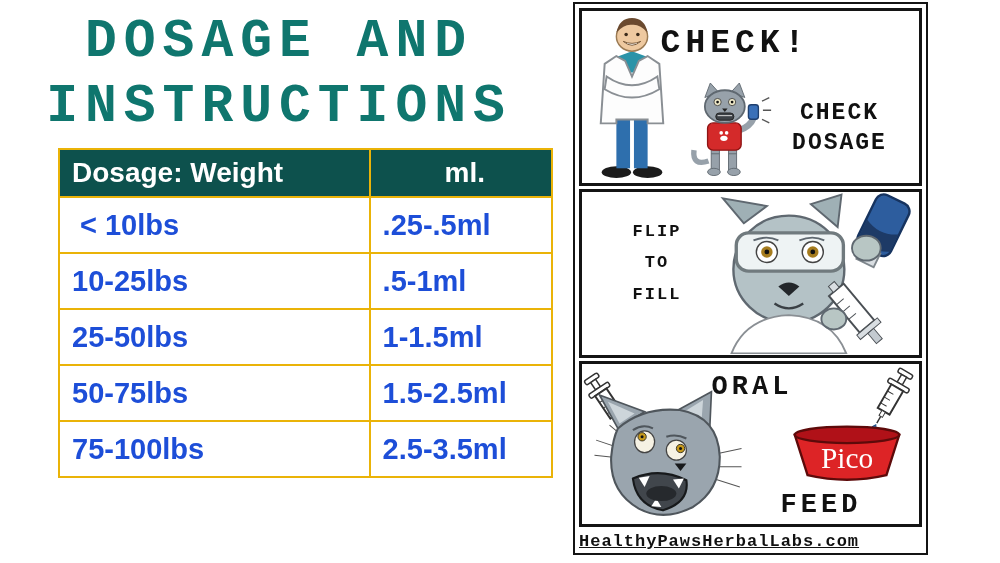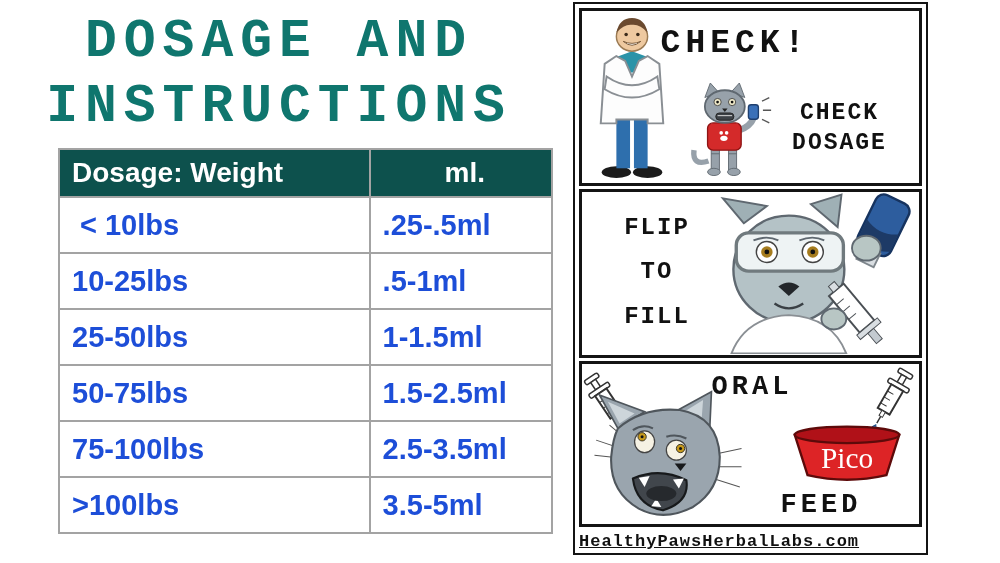--- a/index.html
+++ b/index.html
@@ -7,21 +7,21 @@
           font-family:"Liberation Sans",sans-serif;}
 
   
   .main-title{position:absolute;left:0;top:10px;width:558px;text-align:center;
     font-family:"Liberation Mono","DejaVu Sans Mono",monospace;font-weight:bold;
     font-size:53px;letter-spacing:7px;line-height:1.22;color:#0f766e;}
 
   
   .dose-table{position:absolute;left:58px;top:148px;width:495px;border-collapse:collapse;
     table-layout:fixed;}
-  .dose-table th,.dose-table td{border:2px solid #a3a3a3;padding:0 0 0 12px;text-align:left;
+  .dose-table th,.dose-table td{border:2px solid #eab308;padding:0 0 0 12px;text-align:left;
     font-weight:bold;overflow:hidden;white-space:nowrap;}
   .dose-table th{background:#0d514d;color:#ffffff;font-size:28px;height:46px;}
   .dose-table th.ml-col{text-align:center;padding-left:8px;}
   .dose-table td{color:#1d4ed8;font-size:29px;height:54px;background:#fff;}
   .col-weight{width:63%;}
   .col-ml{width:37%;}
 
   
   .panel{position:absolute;left:573px;top:2px;width:355px;height:553px;box-sizing:border-box;
     border:2px solid #141414;background:#fff;padding:4px;}
@@ -32,22 +32,22 @@
   .step3{height:166px;}
   .typ{font-family:"Liberation Mono","DejaVu Sans Mono",monospace;font-weight:bold;color:#111;}
 
   .shake-title{position:absolute;left:78px;top:14px;width:150px;text-align:center;
     font-size:33px;letter-spacing:5px;}
   .check-note{position:absolute;left:190px;top:88px;width:135px;text-align:center;
     font-size:23px;letter-spacing:2px;line-height:1.3;}
   .vet-svg{position:absolute;left:6px;top:5px;}
   .shakecat-svg{position:absolute;left:100px;top:72px;}
 
-  .flip-note{position:absolute;left:20px;top:14px;width:110px;text-align:center;
-    font-size:24px;letter-spacing:2px;line-height:1.85;}
+  .flip-note{position:absolute;left:20px;top:24px;width:110px;text-align:center;
+    font-size:17px;letter-spacing:2px;line-height:1.85;}
   .dog-svg{position:absolute;left:116px;top:0px;}
 
   .oral-title{position:absolute;left:110px;top:8px;width:120px;text-align:center;
     font-size:27px;letter-spacing:4px;}
   .feed-title{position:absolute;right:38px;top:126px;width:120px;text-align:center;
     font-size:27px;letter-spacing:4px;}
   .syr-left{position:absolute;left:8px;top:4px;transform:rotate(-34deg);}
   .syr-right{position:absolute;right:10px;top:0px;transform:rotate(30deg);}
   .screamcat-svg{position:absolute;left:2px;top:26px;}
   .bowl-svg{position:absolute;right:12px;top:58px;}
@@ -88,24 +88,20 @@
       <td>25-50lbs</td>
       <td>1-1.5ml</td>
     </tr>
     <tr>
       <td>50-75lbs</td>
       <td>1.5-2.5ml</td>
     </tr>
     <tr>
       <td>75-100lbs</td>
       <td>2.5-3.5ml</td>
-    </tr>
-    <tr>
-      <td>&gt;100lbs</td>
-      <td>3.5-5ml</td>
     </tr>
   </tbody>
     </table>
 
   <div class="panel">
 
     <div class="step step1">
       <svg class="vet-svg" width="88" height="164" viewBox="0 0 90 168">
         <ellipse cx="29" cy="160" rx="15" ry="6" fill="#1b1b1b"></ellipse>
         <ellipse cx="61" cy="160" rx="15" ry="6" fill="#1b1b1b"></ellipse>

